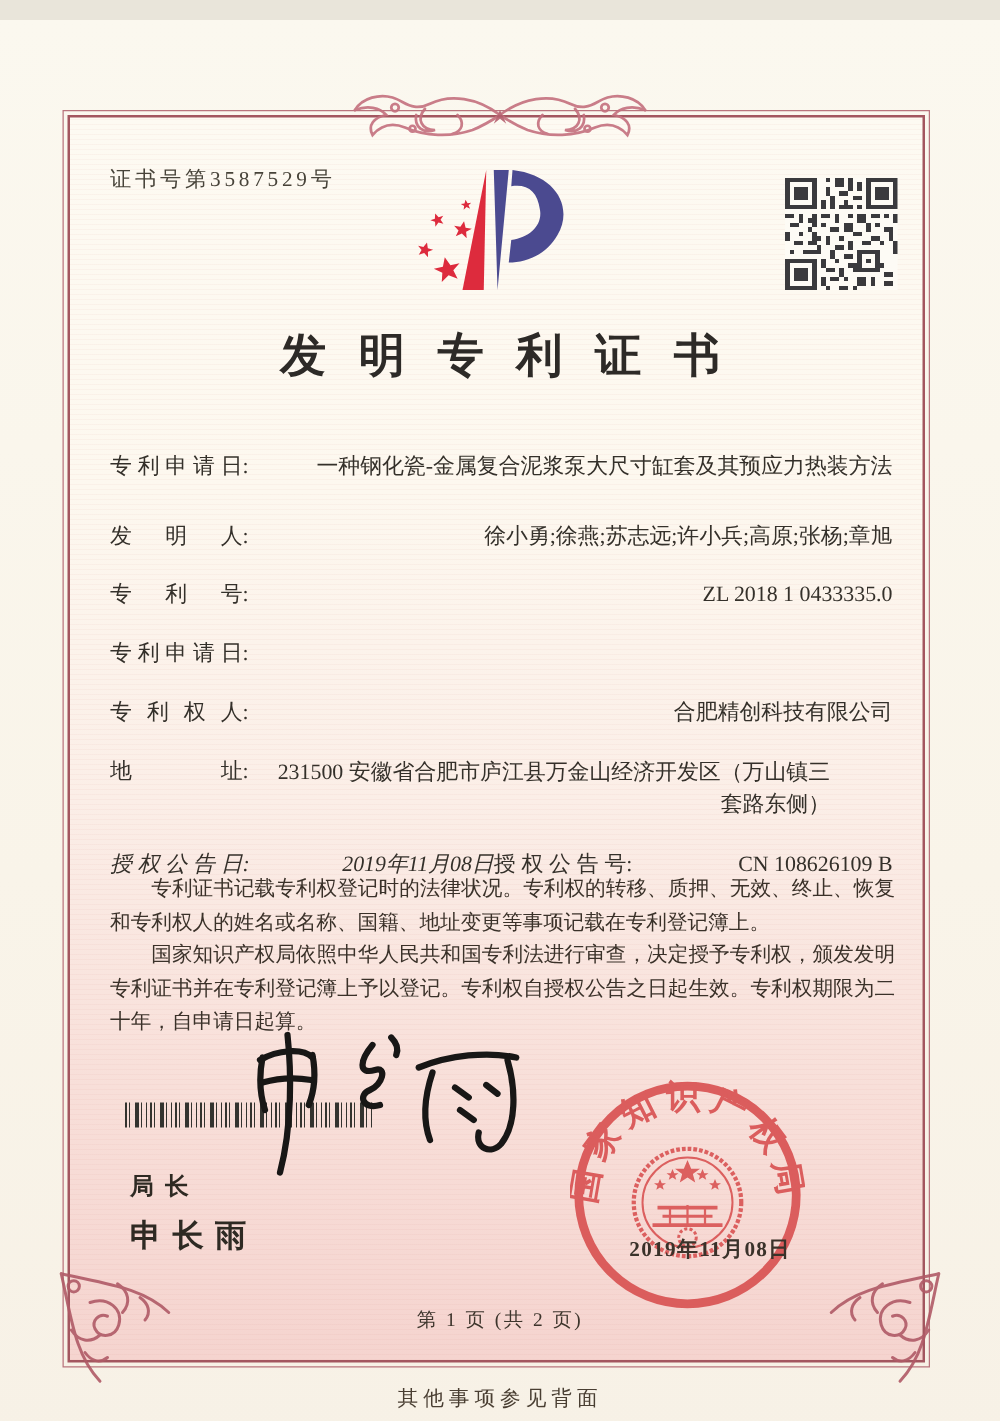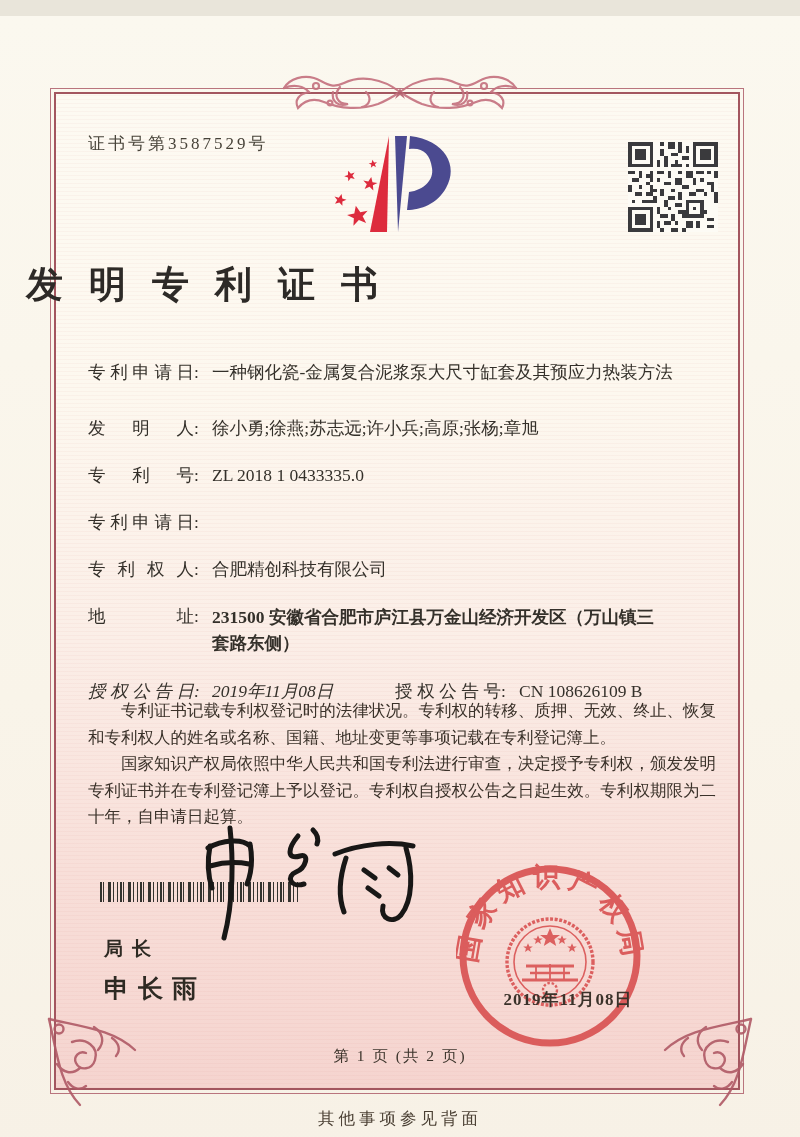--- a/index.html
+++ b/index.html
@@ -18,30 +18,30 @@
     background:
       repeating-linear-gradient(0deg, rgba(205,115,110,0.055) 0 1px, rgba(205,115,110,0) 1px 4px),
       linear-gradient(180deg,#fdfaf2 0%, #fdf8ef 30%, #fbeee7 55%, #f8dfd9 78%, #f5d4cf 100%);
     z-index:1;
   }
   .abs { position:absolute; z-index:3; }
   
   .cert-no { left:88px; top:116px; font-size:17px; letter-spacing:3px; color:#474339; }
   .logo    { left:325px; top:110px; width:150px; height:120px; }
   .qr      { left:628px; top:126px; width:90px; height:90px; }
-  .title   { left:0; right:0; top:244px; text-align:left; font-size:37px; font-weight:700;
+  .title   { left:0; right:0; top:244px; text-align:center; font-size:37px; font-weight:700;
              letter-spacing:26px; padding-left:26px; color:#2d2a27; }
   
   .fields { left:88px; top:344px; width:626px; font-size:17.5px; }
   .frow   { display:flex; line-height:24px; margin-bottom:23px; }
   .frow.first { margin-bottom:32px; }
   .flabel { flex:0 0 106px; text-align:justify; text-align-last:justify; }
   .fcolon { flex:0 0 12px; text-align:left; }
-  .fvalue { flex:1; margin-left:6px; }
-  .fvalue.addr { max-width:452px; line-height:26px;font-weight:bold; }
+  .fvalue { flex:1; margin-left:6px;text-align:right; }
+  .fvalue.addr { max-width:452px; line-height:26px; }
   .gpair1 { display:flex; width:307px;font-style:italic; }
   .gpair2 { display:flex; flex:1; }
   
   .paras { left:88px; top:682px; width:628px; font-size:16.5px; line-height:26.5px;
            text-align:justify; color:#3a3129; }
   .paras p { text-indent:2em; }
   
   .barcode { left:100px; top:866px; width:200px; height:20px;
     background:repeating-linear-gradient(90deg,
       #34332f 0 2px, transparent 2px 3px,

